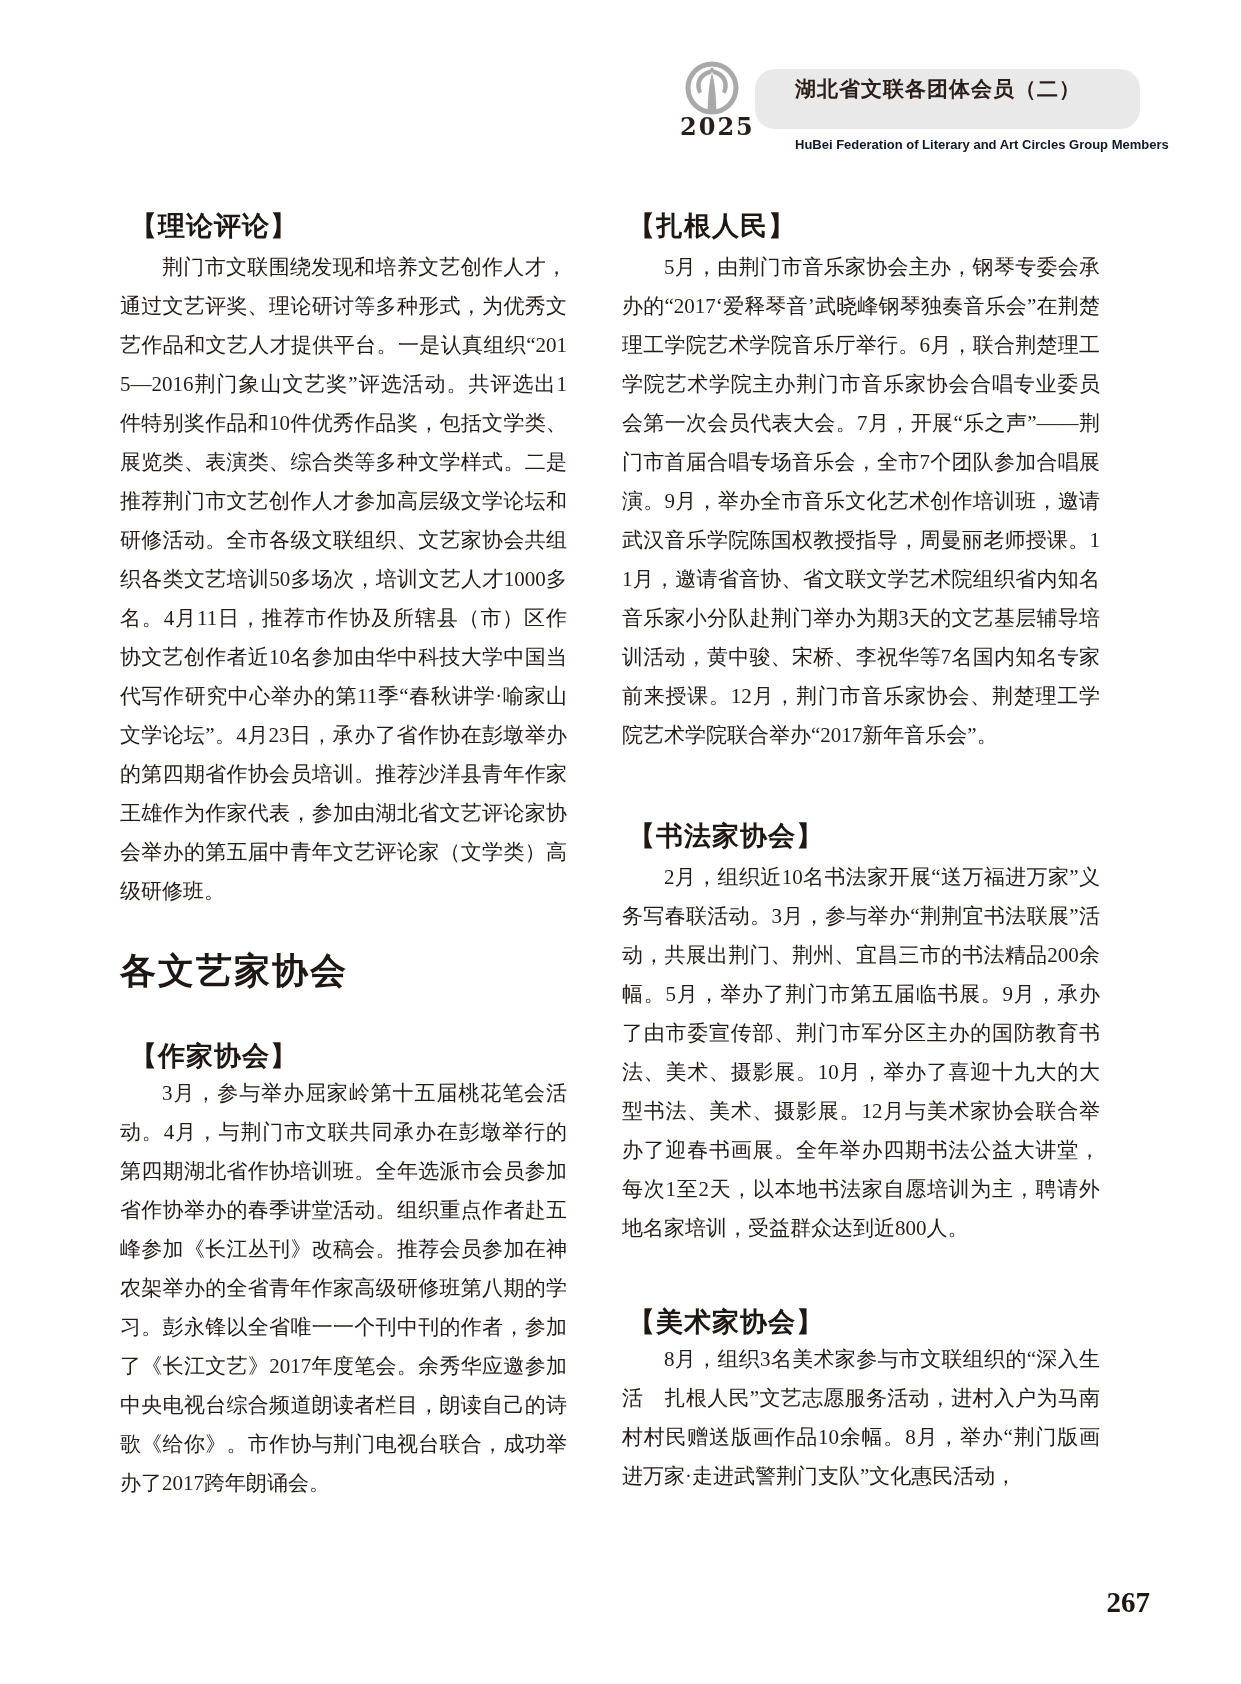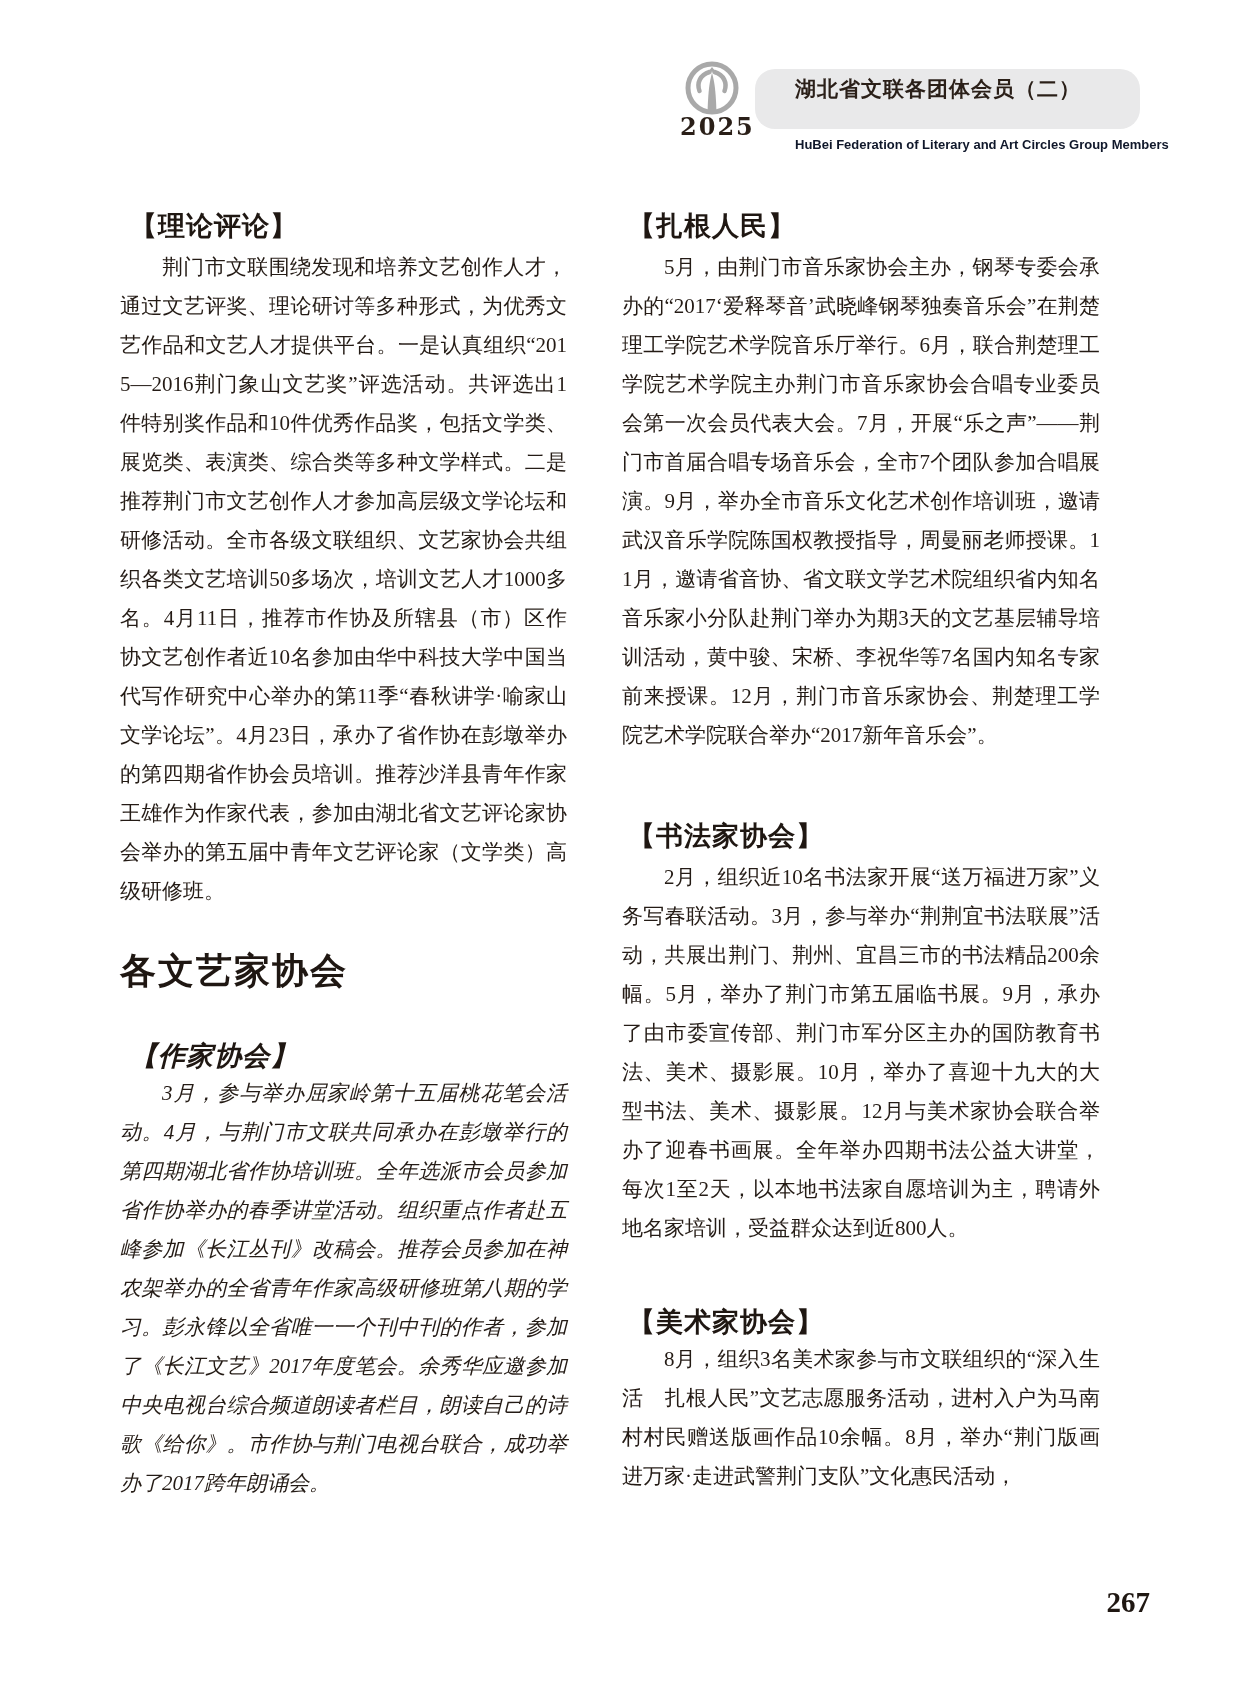--- a/index.html
+++ b/index.html
@@ -76,21 +76,21 @@
   </div>
 </div>
 
 <div class="col abs" style="left:120px;top:208px;width:447px;">
   <div class="sec-heading" style="padding-left:10px;">【理论评论】</div>
   <p class="body-text" style="margin-top:4px;">荆门市文联围绕发现和培养文艺创作人才，通过文艺评奖、理论研讨等多种形式，为优秀文艺作品和文艺人才提供平台。一是认真组织“2015—2016荆门象山文艺奖”评选活动。共评选出1件特别奖作品和10件优秀作品奖，包括文学类、展览类、表演类、综合类等多种文学样式。二是推荐荆门市文艺创作人才参加高层级文学论坛和研修活动。全市各级文联组织、文艺家协会共组织各类文艺培训50多场次，培训文艺人才1000多名。4月11日，推荐市作协及所辖县（市）区作协文艺创作者近10名参加由华中科技大学中国当代写作研究中心举办的第11季“春秋讲学·喻家山文学论坛”。4月23日，承办了省作协在彭墩举办的第四期省作协会员培训。推荐沙洋县青年作家王雄作为作家代表，参加由湖北省文艺评论家协会举办的第五届中青年文艺评论家（文学类）高级研修班。</p>
 </div>
 
 <div class="big-heading">各文艺家协会</div>
 
-<div class="col abs" style="left:120px;top:1038px;width:447px;font-style:italic;">
+<div class="col abs" style="left:120px;top:1038px;width:447px;">
   <div class="sec-heading" style="padding-left:10px;">【作家协会】</div>
   <p class="body-text" style="margin-top:0px;">3月，参与举办屈家岭第十五届桃花笔会活动。4月，与荆门市文联共同承办在彭墩举行的第四期湖北省作协培训班。全年选派市会员参加省作协举办的春季讲堂活动。组织重点作者赴五峰参加《长江丛刊》改稿会。推荐会员参加在神农架举办的全省青年作家高级研修班第八期的学习。彭永锋以全省唯一一个刊中刊的作者，参加了《长江文艺》2017年度笔会。余秀华应邀参加中央电视台综合频道朗读者栏目，朗读自己的诗歌《给你》。市作协与荆门电视台联合，成功举办了2017跨年朗诵会。</p>
 </div>
 
 <div class="col abs" style="left:622px;top:208px;width:478px;">
   <div class="sec-heading" style="padding-left:6px;">【扎根人民】</div>
   <p class="body-text" style="margin-top:4px;">5月，由荆门市音乐家协会主办，钢琴专委会承办的“2017‘爱释琴音’武晓峰钢琴独奏音乐会”在荆楚理工学院艺术学院音乐厅举行。6月，联合荆楚理工学院艺术学院主办荆门市音乐家协会合唱专业委员会第一次会员代表大会。7月，开展“乐之声”——荆门市首届合唱专场音乐会，全市7个团队参加合唱展演。9月，举办全市音乐文化艺术创作培训班，邀请武汉音乐学院陈国权教授指导，周曼丽老师授课。11月，邀请省音协、省文联文学艺术院组织省内知名音乐家小分队赴荆门举办为期3天的文艺基层辅导培训活动，黄中骏、宋桥、李祝华等7名国内知名专家前来授课。12月，荆门市音乐家协会、荆楚理工学院艺术学院联合举办“2017新年音乐会”。</p>
 </div>
 
 <div class="col abs" style="left:622px;top:818px;width:478px;">

